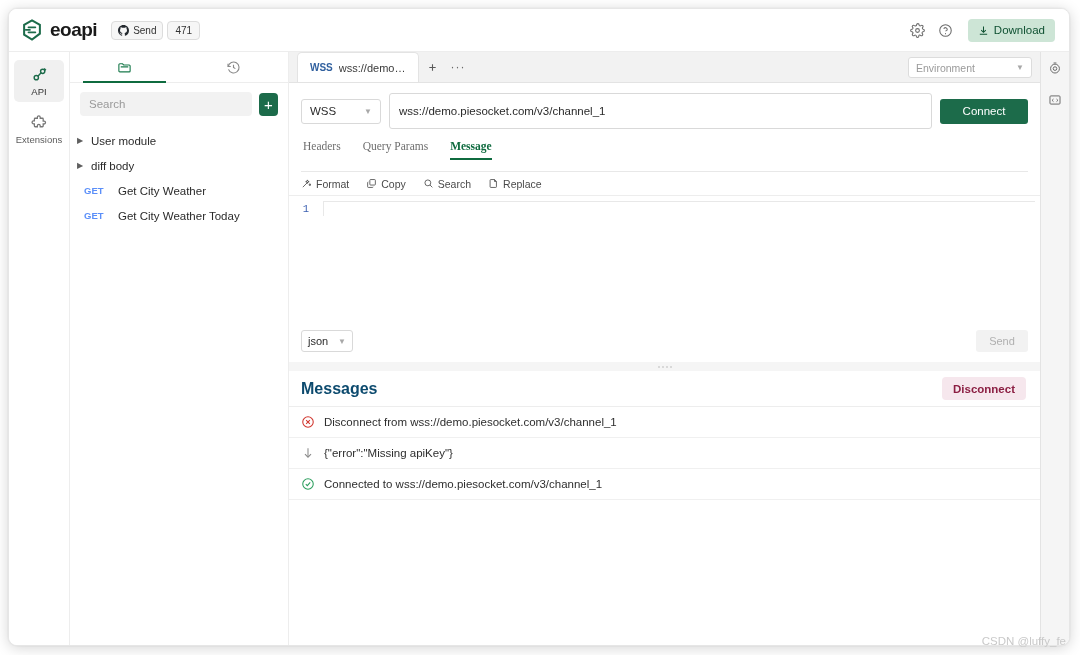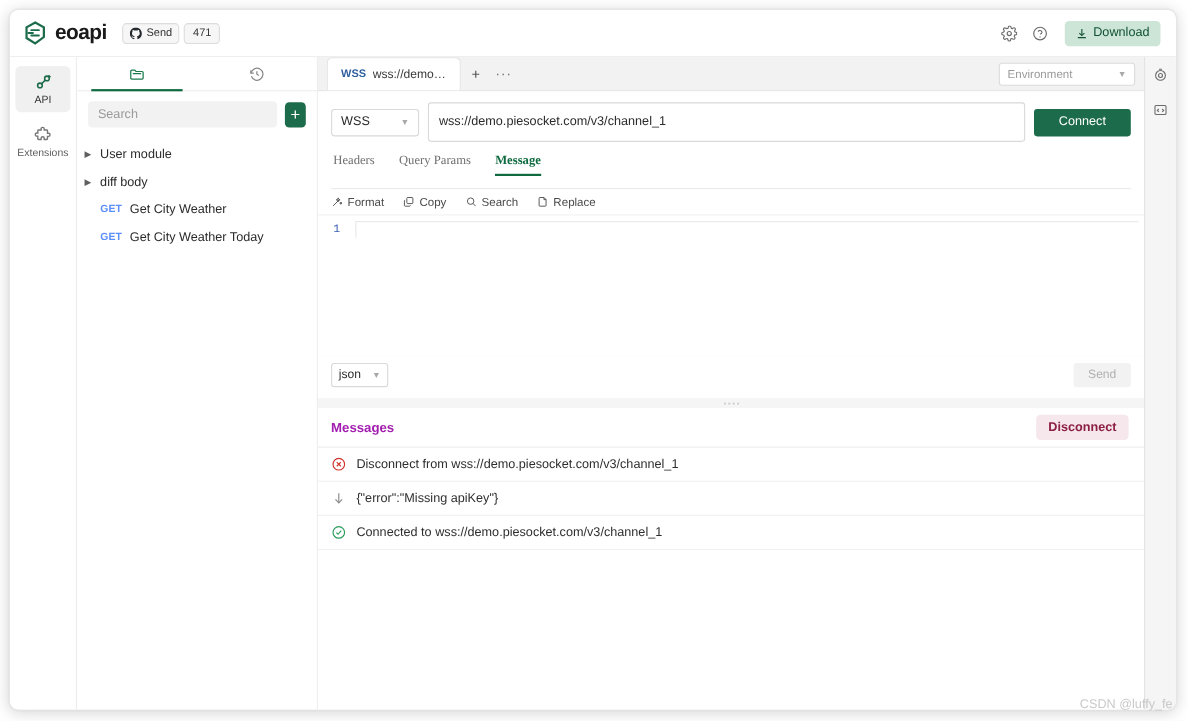--- a/index.html
+++ b/index.html
@@ -168,21 +168,20 @@
   .caret {
     width: 10px; text-align: center;
     font-size: 8px; color: #5f5f5f;
   }
   .tree-req {
     display: flex; align-items: center;
     height: 25px;
     padding-left: 14px;
     font-size: 11.5px;
     color: #2b2b2b;
-    text-align: center;
   }
   .method {
     width: 34px; flex: 0 0 34px;
     font-size: 9.5px;
     font-weight: bold;
     color: #5b8ff9;
   }
   
   .main { flex: 1; display: flex; min-width: 0; background: #f5f5f5; }
   .main-inner { flex: 1; display: flex; flex-direction: column; min-width: 0; }
@@ -356,21 +355,21 @@
     background: #ffffff;
     display: flex; flex-direction: column;
     min-height: 0;
   }
   .msghead {
     height: 36px; flex: 0 0 36px;
     display: flex; align-items: center;
     padding: 0 14px 0 12px;
     border-bottom: 1px solid #ededed;
   }
-  .msghead-title { font-size: 12px; font-weight: bold; color: #a21caf; }
+  .msghead-title { font-size: 16px; font-weight: bold; color: #0c4a6e; }
   .msghead-spacer { flex: 1; }
   .disconnect-btn {
     background: #f6e7ed;
     color: #8c1f43;
     border: none; border-radius: 4px;
     height: 23px; padding: 0 11px;
     font-size: 11.5px; font-weight: bold;
     font-family: "Liberation Sans", sans-serif;
   }
   .msglist { flex: 1; overflow: hidden; }

